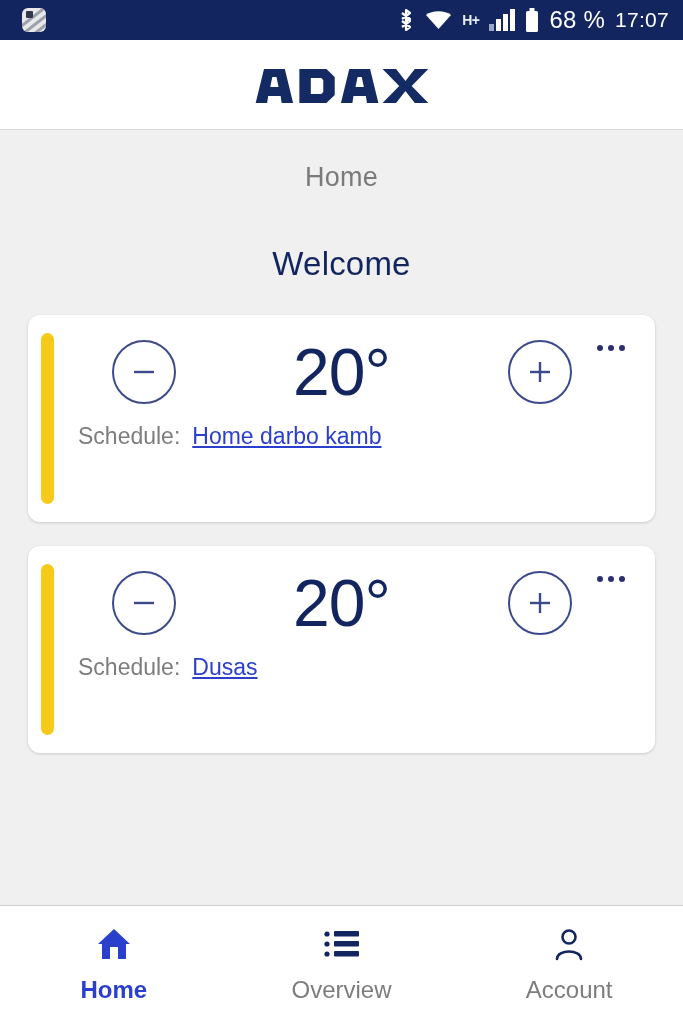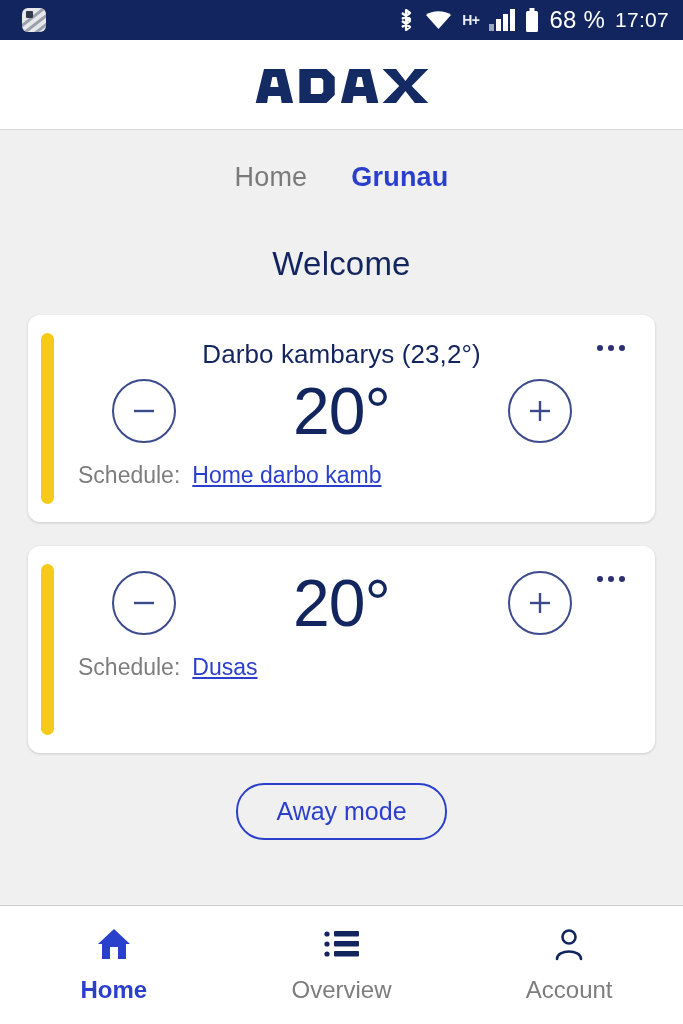--- a/index.html
+++ b/index.html
@@ -322,35 +322,33 @@
           <path d="M124 4 L137 4 L146 16 L155 4 L168 4 L152 21 L168 38 L155 38 L146 26 L137 38 L124 38 L140 21 Z"></path>
         </g>
       </svg>
     </div>
   </div>
 
   <div class="content">
 
     <div class="tabs">
       <span class="tab">Home</span>
-      <span class="tab active">Grunau</span>
     </div>
 
     <div class="welcome">Welcome</div>
 
     <div class="cards">
 
       <div class="card">
         <span class="accent"></span>
         <div class="dots">
           <i></i>
             <i></i>
             <i></i>
         </div>
-        <div class="card-title">Darbo kambarys (23,2°)</div>
         <div class="ctrl-row">
           <div class="round-btn">
             <span>
               <svg width="30" height="30" viewBox="0 0 30 30">
                 <line x1="5" y1="15" x2="25" y2="15" stroke="#3c4a8c" stroke-width="2.4"></line>
               </svg>
             </span>
           </div>
           <div class="temp">20°</div>
           <div class="round-btn">
@@ -394,23 +392,20 @@
           </div>
         </div>
         <div class="sched-row">
           <span class="sched-label">Schedule:</span>
           <span class="sched-link">Dusas</span>
         </div>
       </div>
 
     </div>
 
-    <div class="away-wrap">
-      <button class="away-btn">Away mode</button>
-    </div>
 
   </div>
 
   <div class="bottomnav">
 
     <div class="navitem active">
       <span class="navicon">
         <svg width="36" height="34" viewBox="0 0 36 34">
           <path d="M18 2 L34 17 L30 17 L30 32 L6 32 L6 17 L2 17 Z" fill="#2b3fcd"></path>
           <rect x="14" y="20" width="8" height="12" fill="#ffffff"></rect>

